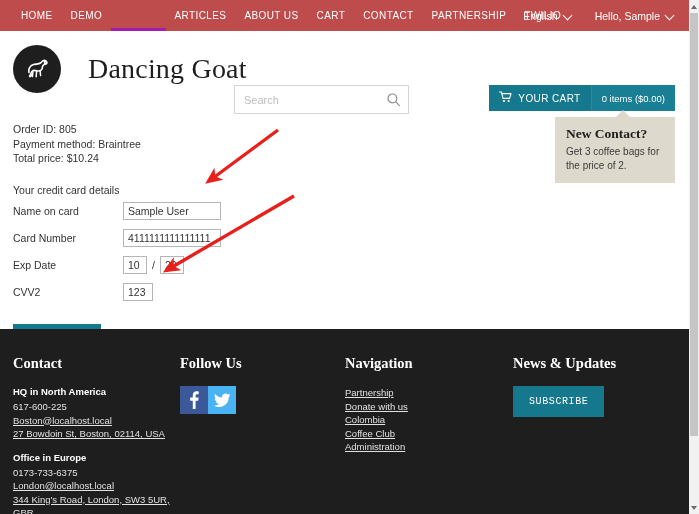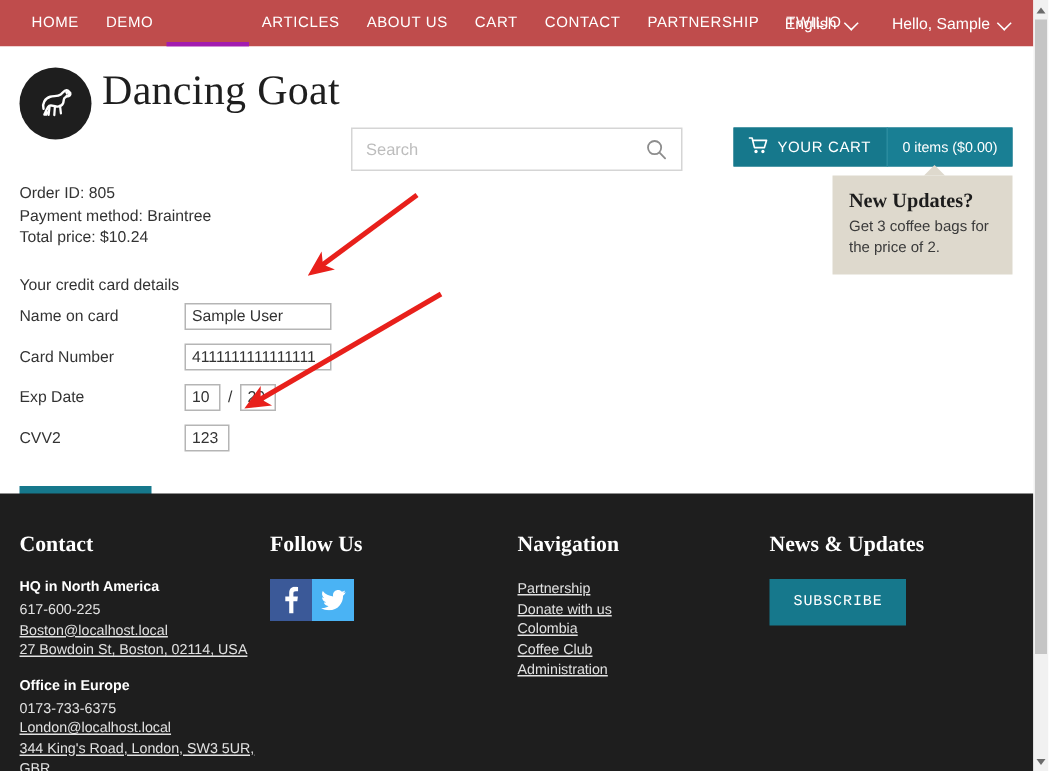--- a/index.html
+++ b/index.html
@@ -90,42 +90,43 @@
   .header {
     height: 87px;
     position: relative;
     background: #fff;
   }
   .brand {
     position: absolute;
     left: 13px;
     top: 14px;
     display: flex;
-    gap: 7px;
+    align-items: center;
+    gap: 27px;
   }
   .logo-circle {
     width: 48px;
     height: 48px;
     border-radius: 50%;
     background: #1e1e1e;
     display: flex;
     align-items: center;
     justify-content: center;
   }
   .brand-name {
     font-family: "Liberation Serif", serif;
     font-size: 28px;
     color: #1e1e1e;
     letter-spacing: 0.2px;
   }
   .search-wrap {
     position: absolute;
     left: 234px;
     top: 54px;
-    width: 221px;
+    width: 175px;
     height: 29px;
     border: 1px solid #d5d5d5;
     background: #fff;
     display: flex;
     align-items: center;
     padding: 0 9px;
   }
   .search-input {
     flex: 1;
     border: none;
@@ -429,21 +430,21 @@
             <circle cx="5" cy="10" r="1.1" fill="#ffffff"></circle>
             <circle cx="9.6" cy="10" r="1.1" fill="#ffffff"></circle>
           </svg>
         </span>
         <span>YOUR CART</span>
       </div>
       <div class="cart-right">0 items ($0.00)</div>
     </div>
 
     <div class="promo">
-      <div class="promo-title">New Updates?</div>
+      <div class="promo-title">New Contact?</div>
       <div class="promo-text">Get 3 coffee bags for the price of 2.</div>
     </div>
   </div>
 
   <div class="main">
     <div class="order-block">
       <div class="order-line">Order ID: 805</div>
       <div class="order-line">Payment method: Braintree</div>
       <div class="order-line">Total price: $10.24</div>
     </div>

